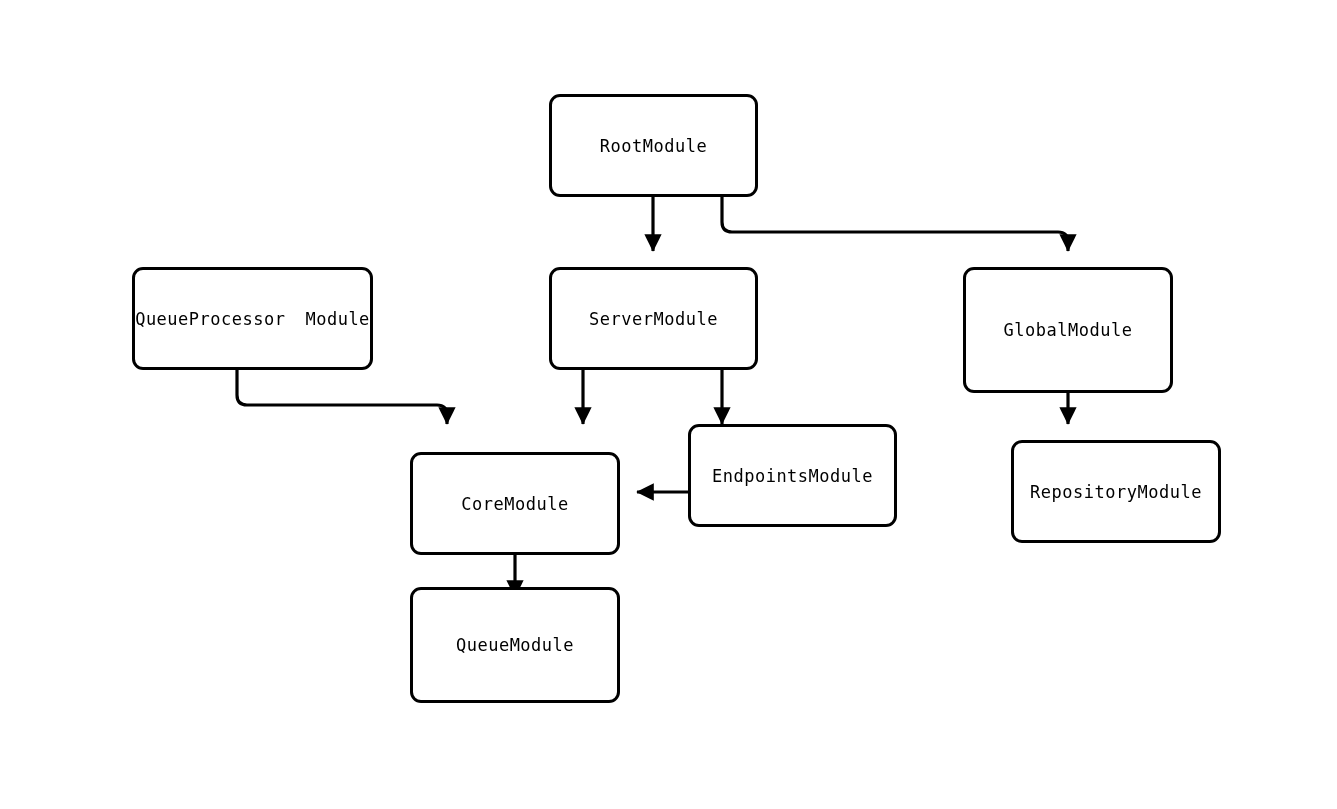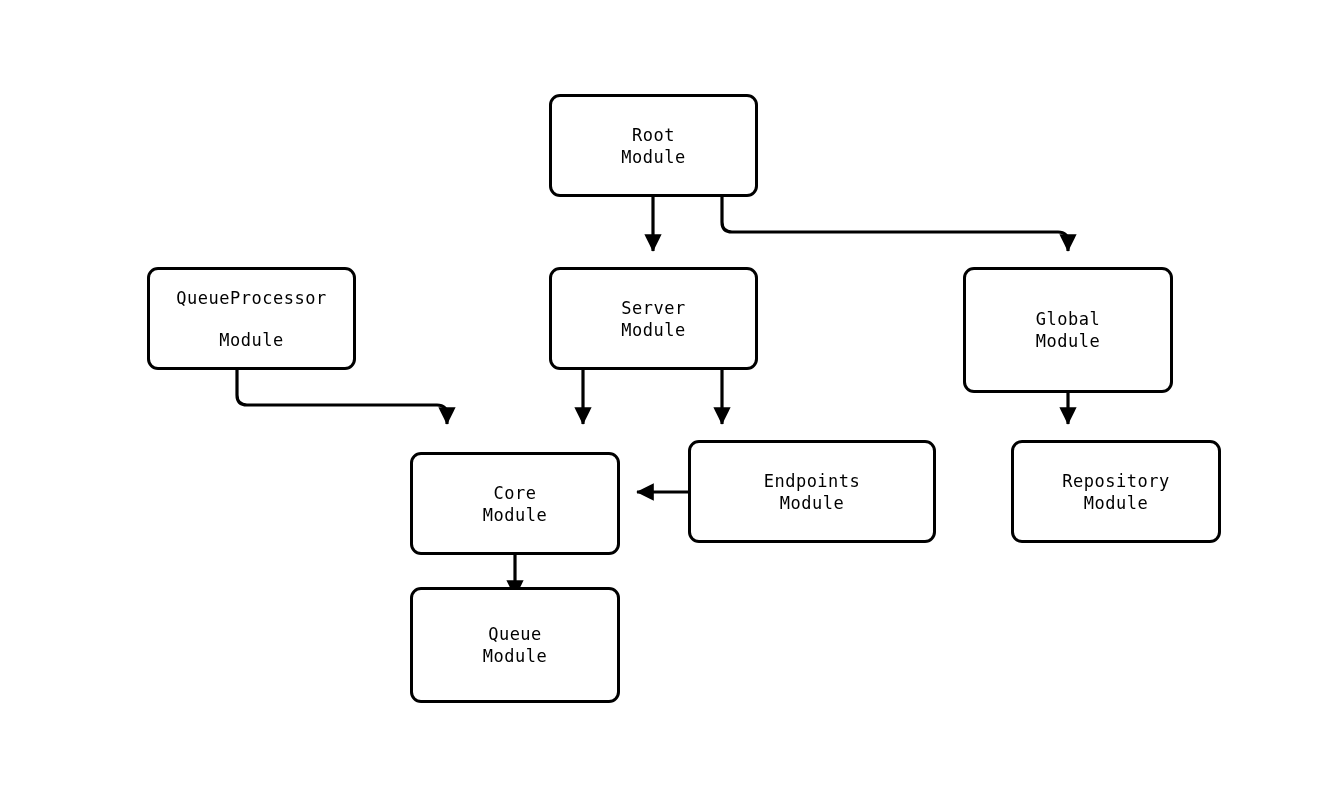--- a/index.html
+++ b/index.html
@@ -23,21 +23,20 @@
     height: 809px;
     pointer-events: none;
   }
   .node {
     position: absolute;
     box-sizing: border-box;
     border: 3px solid #000000;
     border-radius: 11px;
     background: #ffffff;
     display: flex;
-    flex-direction: column;
     align-items: center;
     justify-content: center;
     text-align: center;
     color: #000000;
     font-size: 17px;
     line-height: 22px;
     letter-spacing: 0.5px;
     z-index: 2;
   }
   .node .l1, .node .l2 {
@@ -75,41 +74,41 @@
 
       <path d="M 515 543 L 515 597" marker-end="url(#arrow)"></path>
     </g>
   </svg>
 
   <div class="node" style="left:549px; top:94px; width:209px; height:103px;">
     <span class="l1">Root</span>
     <span class="l2">Module</span>
   </div>
 
-  <div class="node" style="left:147px; top:267px; width:209px; height:103px;gap:20px;">
+  <div class="node" style="left:132px; top:267px; width:241px; height:103px;gap:20px;">
     <span class="l1">QueueProcessor</span>
     <span class="l2">Module</span>
   </div>
 
   <div class="node" style="left:549px; top:267px; width:209px; height:103px;">
     <span class="l1">Server</span>
     <span class="l2">Module</span>
   </div>
 
   <div class="node" style="left:963px; top:267px; width:210px; height:126px;">
     <span class="l1">Global</span>
     <span class="l2">Module</span>
   </div>
 
   <div class="node" style="left:410px; top:452px; width:210px; height:103px;">
     <span class="l1">Core</span>
     <span class="l2">Module</span>
   </div>
 
-  <div class="node" style="left:688px; top:440px; width:248px; height:103px;">
+  <div class="node" style="left:688px; top:424px; width:209px; height:103px;">
     <span class="l1">Endpoints</span>
     <span class="l2">Module</span>
   </div>
 
   <div class="node" style="left:963px; top:440px; width:210px; height:103px;margin-left:48px;">
     <span class="l1">Repository</span>
     <span class="l2">Module</span>
   </div>
 
   <div class="node" style="left:410px; top:587px; width:210px; height:116px;align-items:center;">

